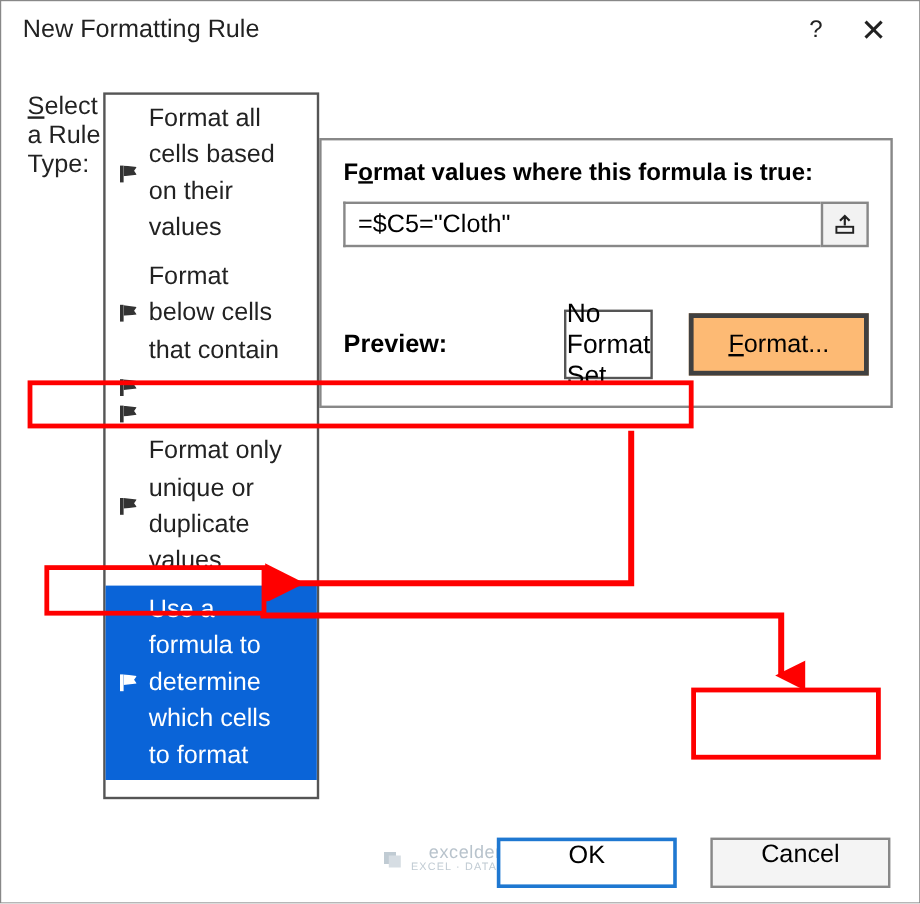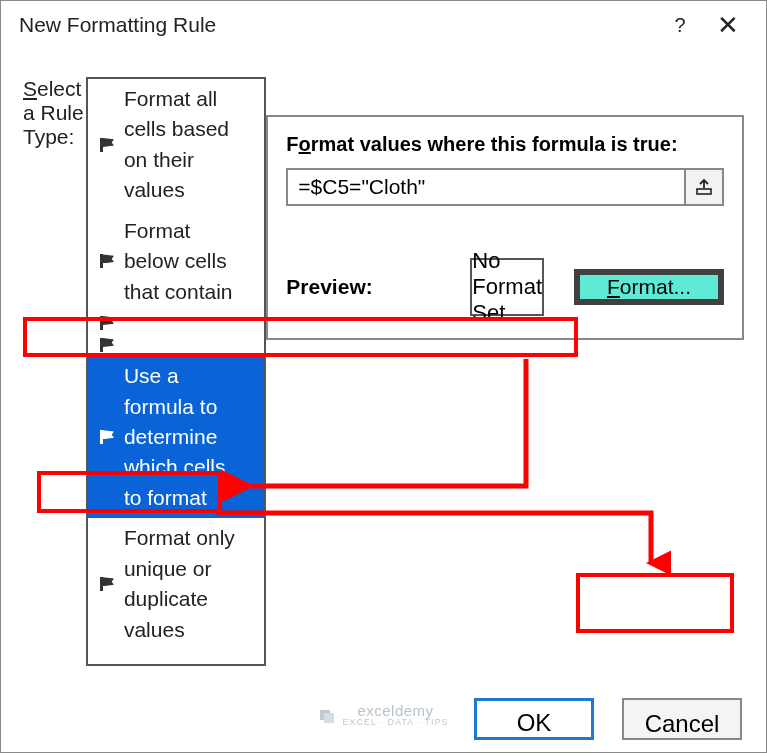--- a/index.html
+++ b/index.html
@@ -152,23 +152,23 @@
     height: 58px;
     display: flex;
     align-items: center;
     justify-content: center;
     font-size: 22px;
     background: #fff;
     margin-left: 44px;
   }
   .format-btn {
     width: 150px;
-    height: 36px;
-    border: 6px solid #404040;
-    background: #5eead4;
+    height: 52px;
+    border: 4px solid #404040;
+    background: #fdba74;
     font-size: 21px;
     display:flex;align-items:center;justify-content:center;
   }
   .footer {
     height: 66px;
     display: flex;
     align-items: center;
     justify-content: flex-end;
     gap: 28px;
     padding: 0 24px 0 0;
@@ -189,26 +189,26 @@
     gap:6px;
   }
   .wm-sub {
     font-size:9px;
     letter-spacing:1px;
     display:block;
     color:#c0cbd3;
     margin-top:-2px;
   }
   .dlg-btn {
-    width: 120px;
+    width: 150px;
     height: 42px;
     border: 2px solid #888;
     background: #f4f4f4;
-    font-size: 24px;
-    display:flex;align-items:flex-end;justify-content:center;
+    font-size: 21px;
+    display:flex;align-items:flex-start;justify-content:center;
     position: relative;
     z-index: 2;
   }
   .dlg-btn.ok {
     border: 3px solid #1f78d1;
     background: #fff;
   }
   svg.arrow { position:absolute; pointer-events:none; z-index:50; }
 </style>
 </head>
@@ -236,27 +236,27 @@
       <div class="list-item">
           <span class="flag"></span>
           <span>Format below cells that contain</span>
         </div>
       <div class="list-item">
           <span class="flag"></span>
         </div>
       <div class="list-item">
           <span class="flag"></span>
         </div>
+      <div class="list-item">
+          <span class="flag"></span>
+          <span>Format only unique or duplicate values</span>
+        </div>
       <div class="list-item selected">
           <span class="flag"></span>
           <span>Use a formula to determine which cells to format</span>
-        </div>
-      <div class="list-item">
-          <span class="flag"></span>
-          <span>Format only unique or duplicate values</span>
         </div>
     </div>
 
     <div class="edit-section">
 
       <div class="edit-panel">
         <div class="sublabel">
           <span>F</span><span class="ul" style="text-decoration:underline">o</span><span>rmat values where this formula is true:</span>
         </div>
         <div class="formula-row">

